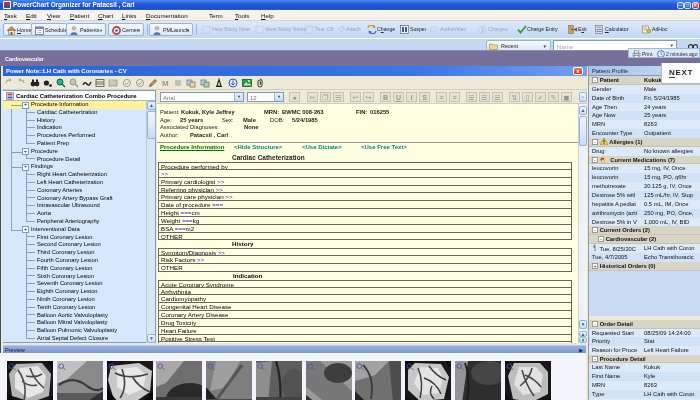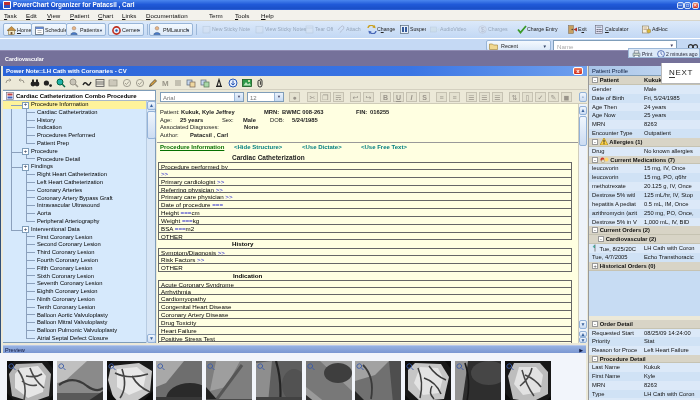--- a/index.html
+++ b/index.html
@@ -57,21 +57,21 @@
 .prow .k { position:absolute; left:3px; top:0; }
 .prow .v { position:absolute; left:55px; top:0; }
 .prow.sec { background:#d8d4c6; border-bottom:1px solid #c6c3b2; }
 .prow.a { background:#dce9f8; }
 .prow.b { background:#d0e2f5; }
 .prow.od { height:8.7px; line-height:8.7px; }
 .sq { display:inline-block; width:6px; height:6px; border:1px solid #999; background:#fff; font-size:5.5px; line-height:4.5px; text-align:center; vertical-align:0px; color:#444; }
 #odgap { left:588px; top:316px; width:112px; height:4px; background:#ece9d8; border-left:1px solid #999; }
 #orderdetail { left:588px; top:320px; width:112px; height:80px; background:#dce9f8; border-left:1px solid #999; overflow:hidden; }
 #nextbox { left:661px; top:63px; width:39px; height:21px; background:#fff; border-left:1px solid #b8b8b8; border-bottom:1px solid #b8b8b8; z-index:10; }
-#nextbox .txt { position:absolute; left:7px; top:4.5px; font-size:8px; color:#222; letter-spacing:0.7px; }
+#nextbox .txt { position:absolute; left:7px; top:4.5px; font-size:8px; color:#222; letter-spacing:0.7px;font-weight:bold; }
 #previewbar { left:0; top:345px; width:586px; height:8px; background:linear-gradient(to bottom,#96b2e2,#7b97d2); border-top:1px solid #b8c8ea; font-size:5.6px; color:#101840; }
 #thumbs { left:0; top:353px; width:586px; height:47px; background:#f2f5fb; }
 .thumb { position:absolute; top:8px; width:46px; height:42px; background:#111; overflow:hidden; }
 #leftedge { left:0; top:66px; width:3px; height:334px; background:#ece9d8; border-left:1px solid #30507a; }
 </style>
 </head>
 <body>
 <div class="abs" id="titlebar">
   <svg width="8" height="8" viewBox="0 0 8 8" style="position:absolute;left:3px;top:1px">
       <rect width="8" height="8" rx="1" fill="#fff"></rect>

